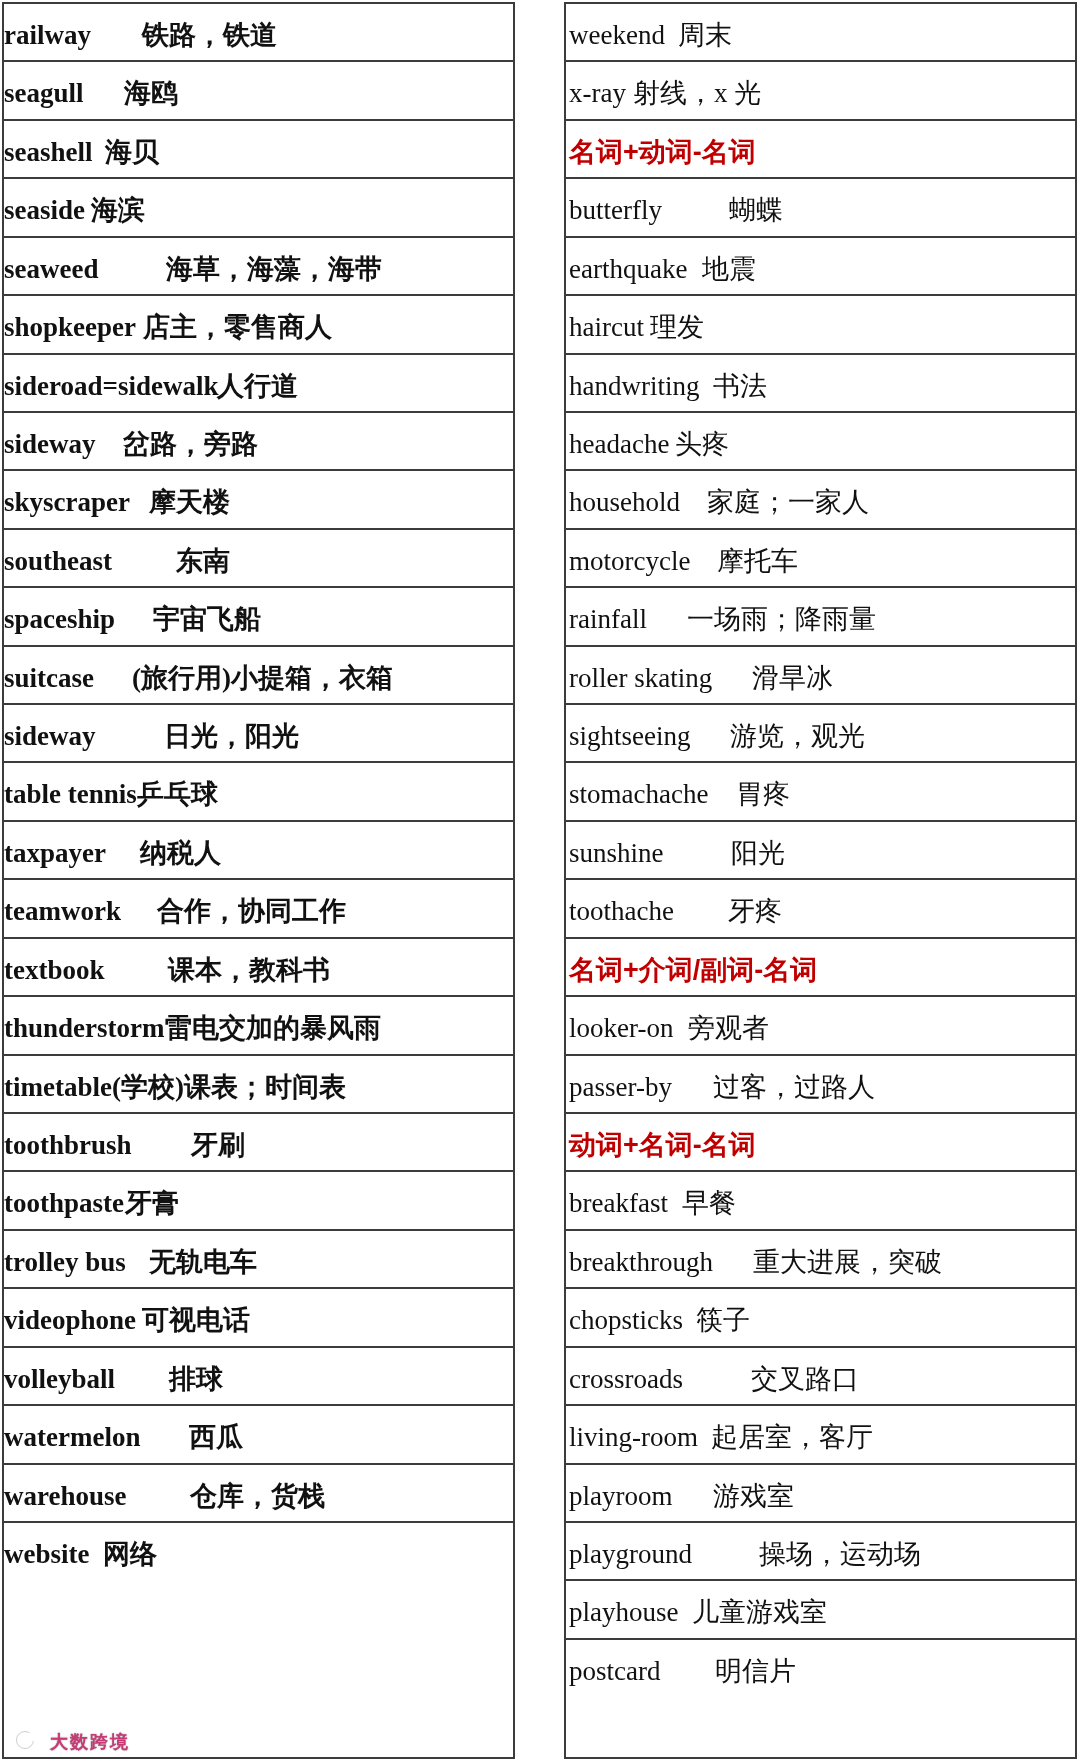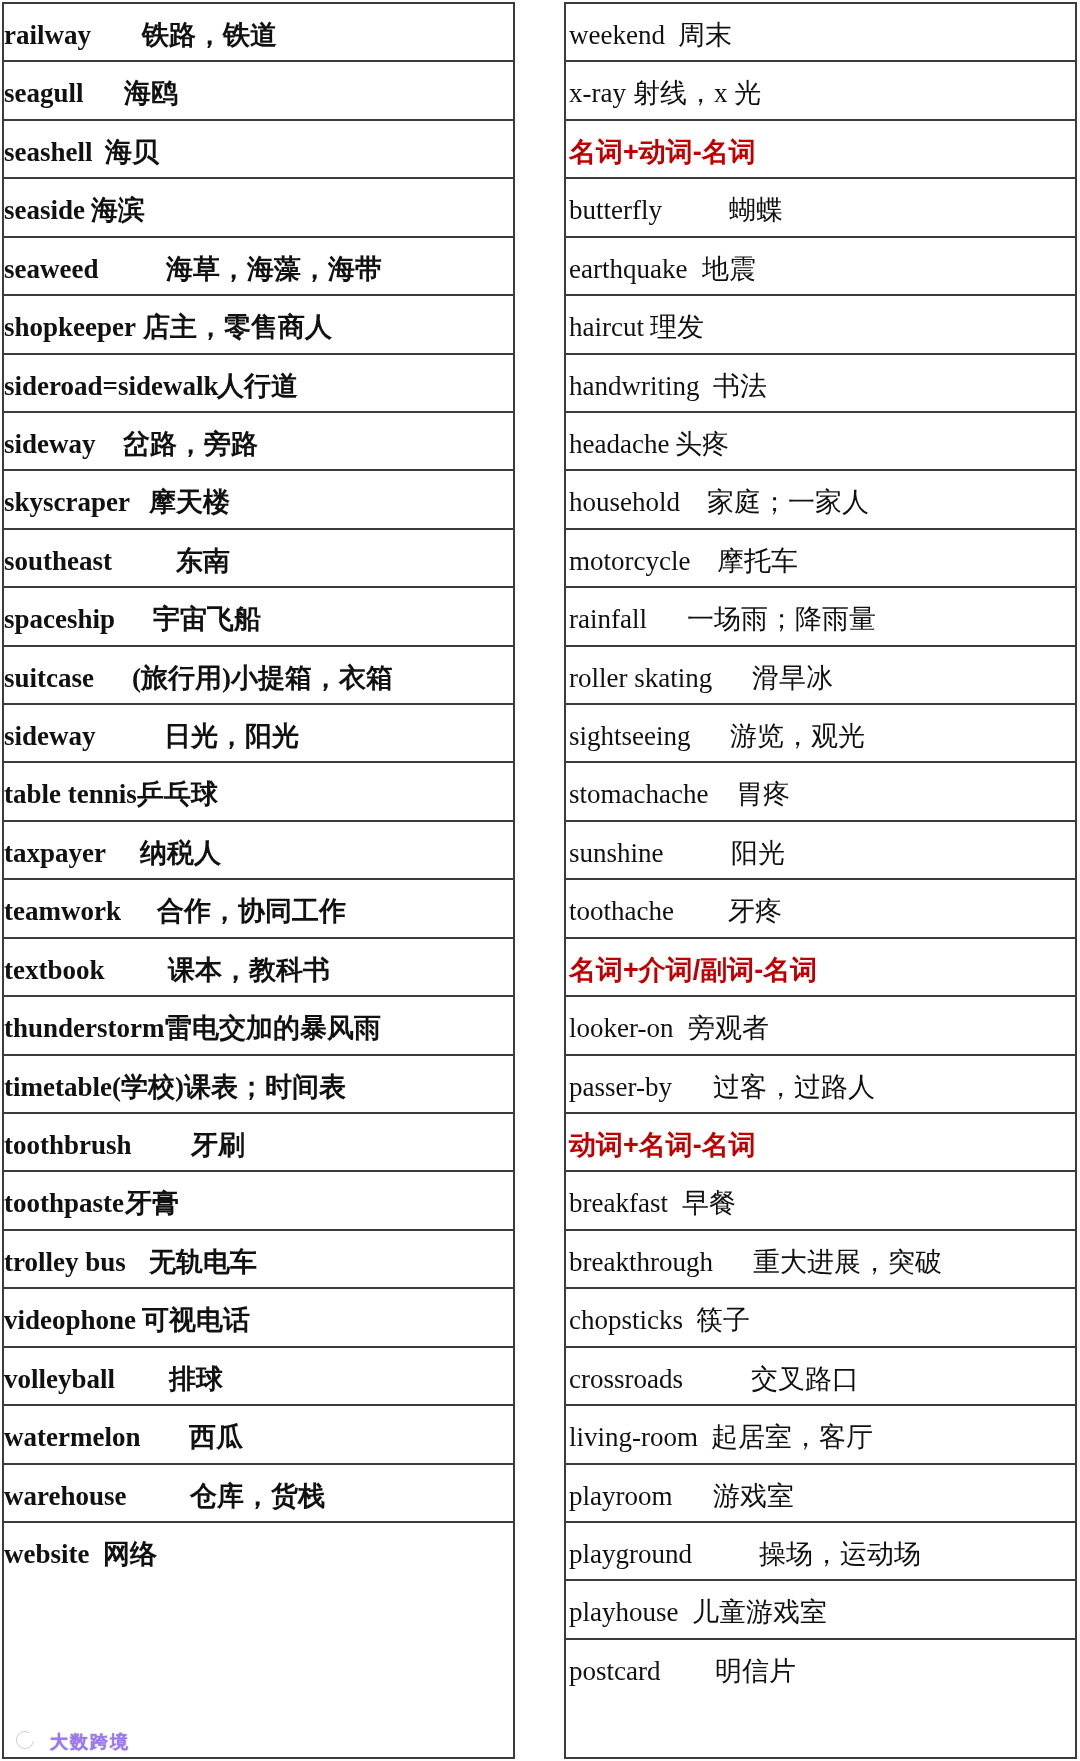--- a/index.html
+++ b/index.html
@@ -25,21 +25,21 @@
     .row.heading .title {
       font-family: "Liberation Sans", "DejaVu Sans", sans-serif;
       font-weight: bold; color: #C00000; font-size: 27px;
     }
     .watermark {
       position: absolute; left: 14px; top: 1731px; height: 22px;
       display: flex; align-items: center; gap: 14px; opacity: 0.85;
     }
     .watermark .wm-text {
       font-family: "DejaVu Sans", sans-serif; font-weight: bold; font-size: 18px;
-      color: #8b5cf6; letter-spacing: 2px;
+      color: #be185d; letter-spacing: 2px;
       text-shadow: 0 0 1px #9a9a9a, 0 0 2px #bdbdbd;
     }
   </style>
 </head>
 <body>
 
 <div class="vocab-table left">
   <div class="row"><span class="en">railway</span><span class="zh" style="left:138px">铁路，铁道</span></div>
   <div class="row"><span class="en">seagull</span><span class="zh" style="left:120px">海鸥</span></div>
   <div class="row"><span class="en">seashell</span><span class="zh" style="left:101px">海贝</span></div>

